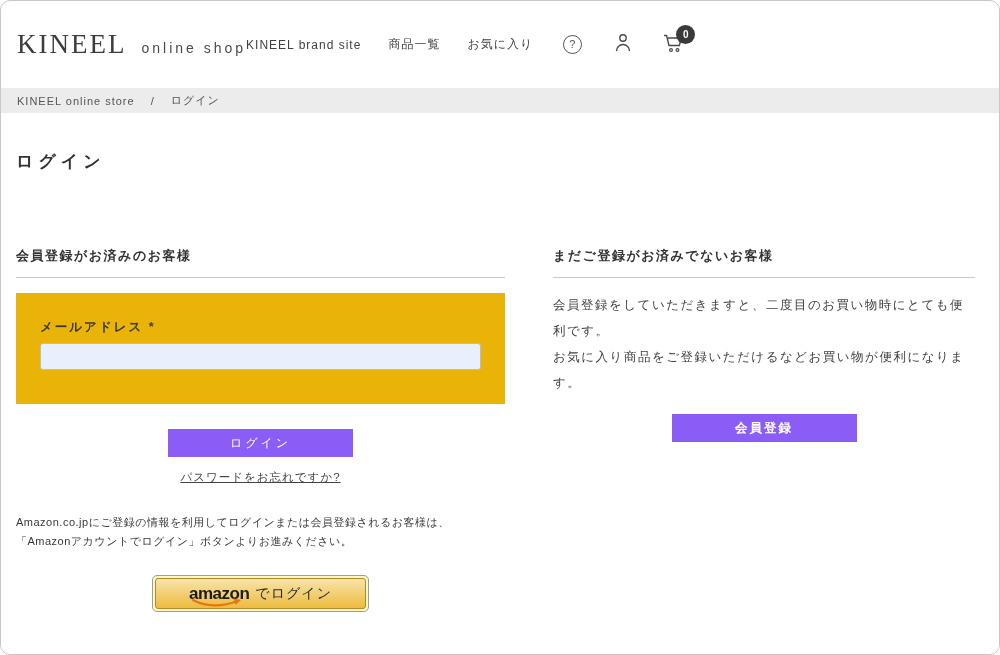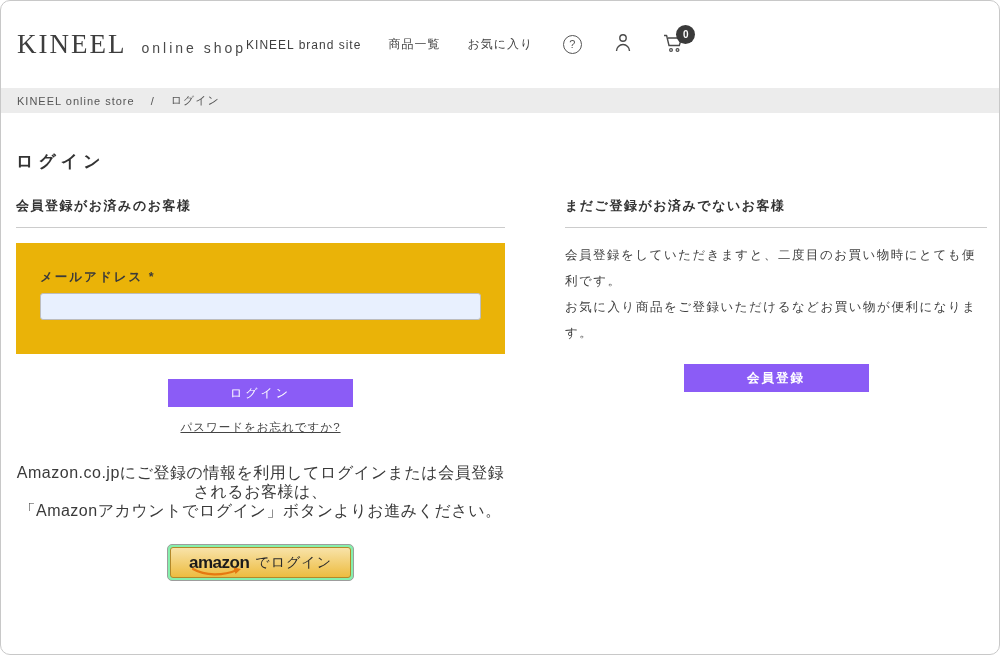--- a/index.html
+++ b/index.html
@@ -20,21 +20,21 @@
               font-size:11px; line-height:1; display:flex; align-items:center; justify-content:center; color:#555; }
   .badge { position:absolute; top:-8px; right:-9px; width:19px; height:19px; background:#3a3a3a; color:#fff;
            border-radius:50%; font-size:10px; font-weight:bold; display:flex; align-items:center; justify-content:center; }
   
   .breadcrumb { height:25px; background:#ececec; display:flex; align-items:center; padding:0 16px;
                 font-size:11px; letter-spacing:1px; color:#555; gap:16px; }
   .breadcrumb a { color:#555; text-decoration:none; cursor:pointer; }
   
   main { padding:0 15px; }
   h1 { margin:37px 0 0; font-size:17px; letter-spacing:5px; color:#333; font-weight:bold; }
-  .columns { display:flex; gap:60px; margin-top:24px; }
+  .columns { display:flex; gap:48px; margin-top:74px; }
   .login-col { width:489px; flex:none; }
   .register-col { width:422px; flex:none; }
   h2 { margin:0; font-size:13px; letter-spacing:1.5px; color:#333; font-weight:bold;
        padding-bottom:12px; border-bottom:1px solid #ccc; }
   
   .form-panel { margin-top:15px; background:#eab308; padding:26px 24px 21px; box-sizing:border-box; }
   .field-label { display:block; font-size:12.5px; font-weight:bold; letter-spacing:2px; color:#3a3a3a; margin-bottom:7px; }
   .field { margin-bottom:13px; }
   .text-input { display:block; width:100%; height:27px; box-sizing:border-box; background:#e8f0fe;
                 border:1px solid #bdbdbd; border-radius:3px; padding:0 8px; font-size:13px; outline:none; }
@@ -43,23 +43,23 @@
   .pw-input { flex:1; min-width:0; border:none; background:#e8f0fe; padding:0 8px; font-size:13px; outline:none; }
   .eye-btn { width:29px; flex:none; background:#fff; border:none; display:flex; align-items:center;
              justify-content:center; cursor:pointer; padding:0; }
   
   .dark-btn { display:block; width:185px; height:28px; background:#8b5cf6; color:#fff; border:none;
               font-size:12px; letter-spacing:3px; cursor:pointer; font-family:inherit; }
   .login-btn { margin:25px auto 0; }
   .register-btn { margin:18px auto 0; font-weight:bold; letter-spacing:2px; font-size:12.5px; }
   .forgot { display:block; text-align:center; margin-top:13px; font-size:11.5px; letter-spacing:1px;
             color:#444; text-decoration:underline; cursor:pointer; }
-  .amazon-note { margin:28px 0 0; font-size:16px; line-height:19px; letter-spacing:0.5px; color:#3a3a3a;text-align:center; }
-  .amazon-btn { display:block; margin:24px auto 0; width:187px; height:37px; box-sizing:border-box;
-                padding:2px; border:1px solid #9d9d9d; border-radius:5px; background:#86efac; cursor:pointer; }
+  .amazon-note { margin:28px 0 0; font-size:11px; line-height:19px; letter-spacing:0.5px; color:#3a3a3a; }
+  .amazon-btn { display:block; margin:24px auto 0; width:217px; height:37px; box-sizing:border-box;
+                padding:2px; border:1px solid #9d9d9d; border-radius:5px; background:#fef9c3; cursor:pointer; }
   .amazon-inner { display:flex; align-items:center; justify-content:center; gap:6px; height:100%;
                   background:linear-gradient(#f8e3a9,#edbc40); border:1px solid #b3892a; border-radius:3px; box-sizing:border-box; }
   .amazon-logo { position:relative; line-height:1; }
   .amazon-word { font-weight:bold; font-size:17px; letter-spacing:-0.5px; color:#1b1b1b; }
   .smile { position:absolute; left:2px; top:100%; margin-top:-4px; }
   .amazon-label { font-size:14px; letter-spacing:1px; color:#2b2b2b; }
   
   .register-col p { margin:14px 0 0; font-size:12.5px; line-height:26px; letter-spacing:1.5px; color:#3f3f3f; }
 </style>
 </head>

